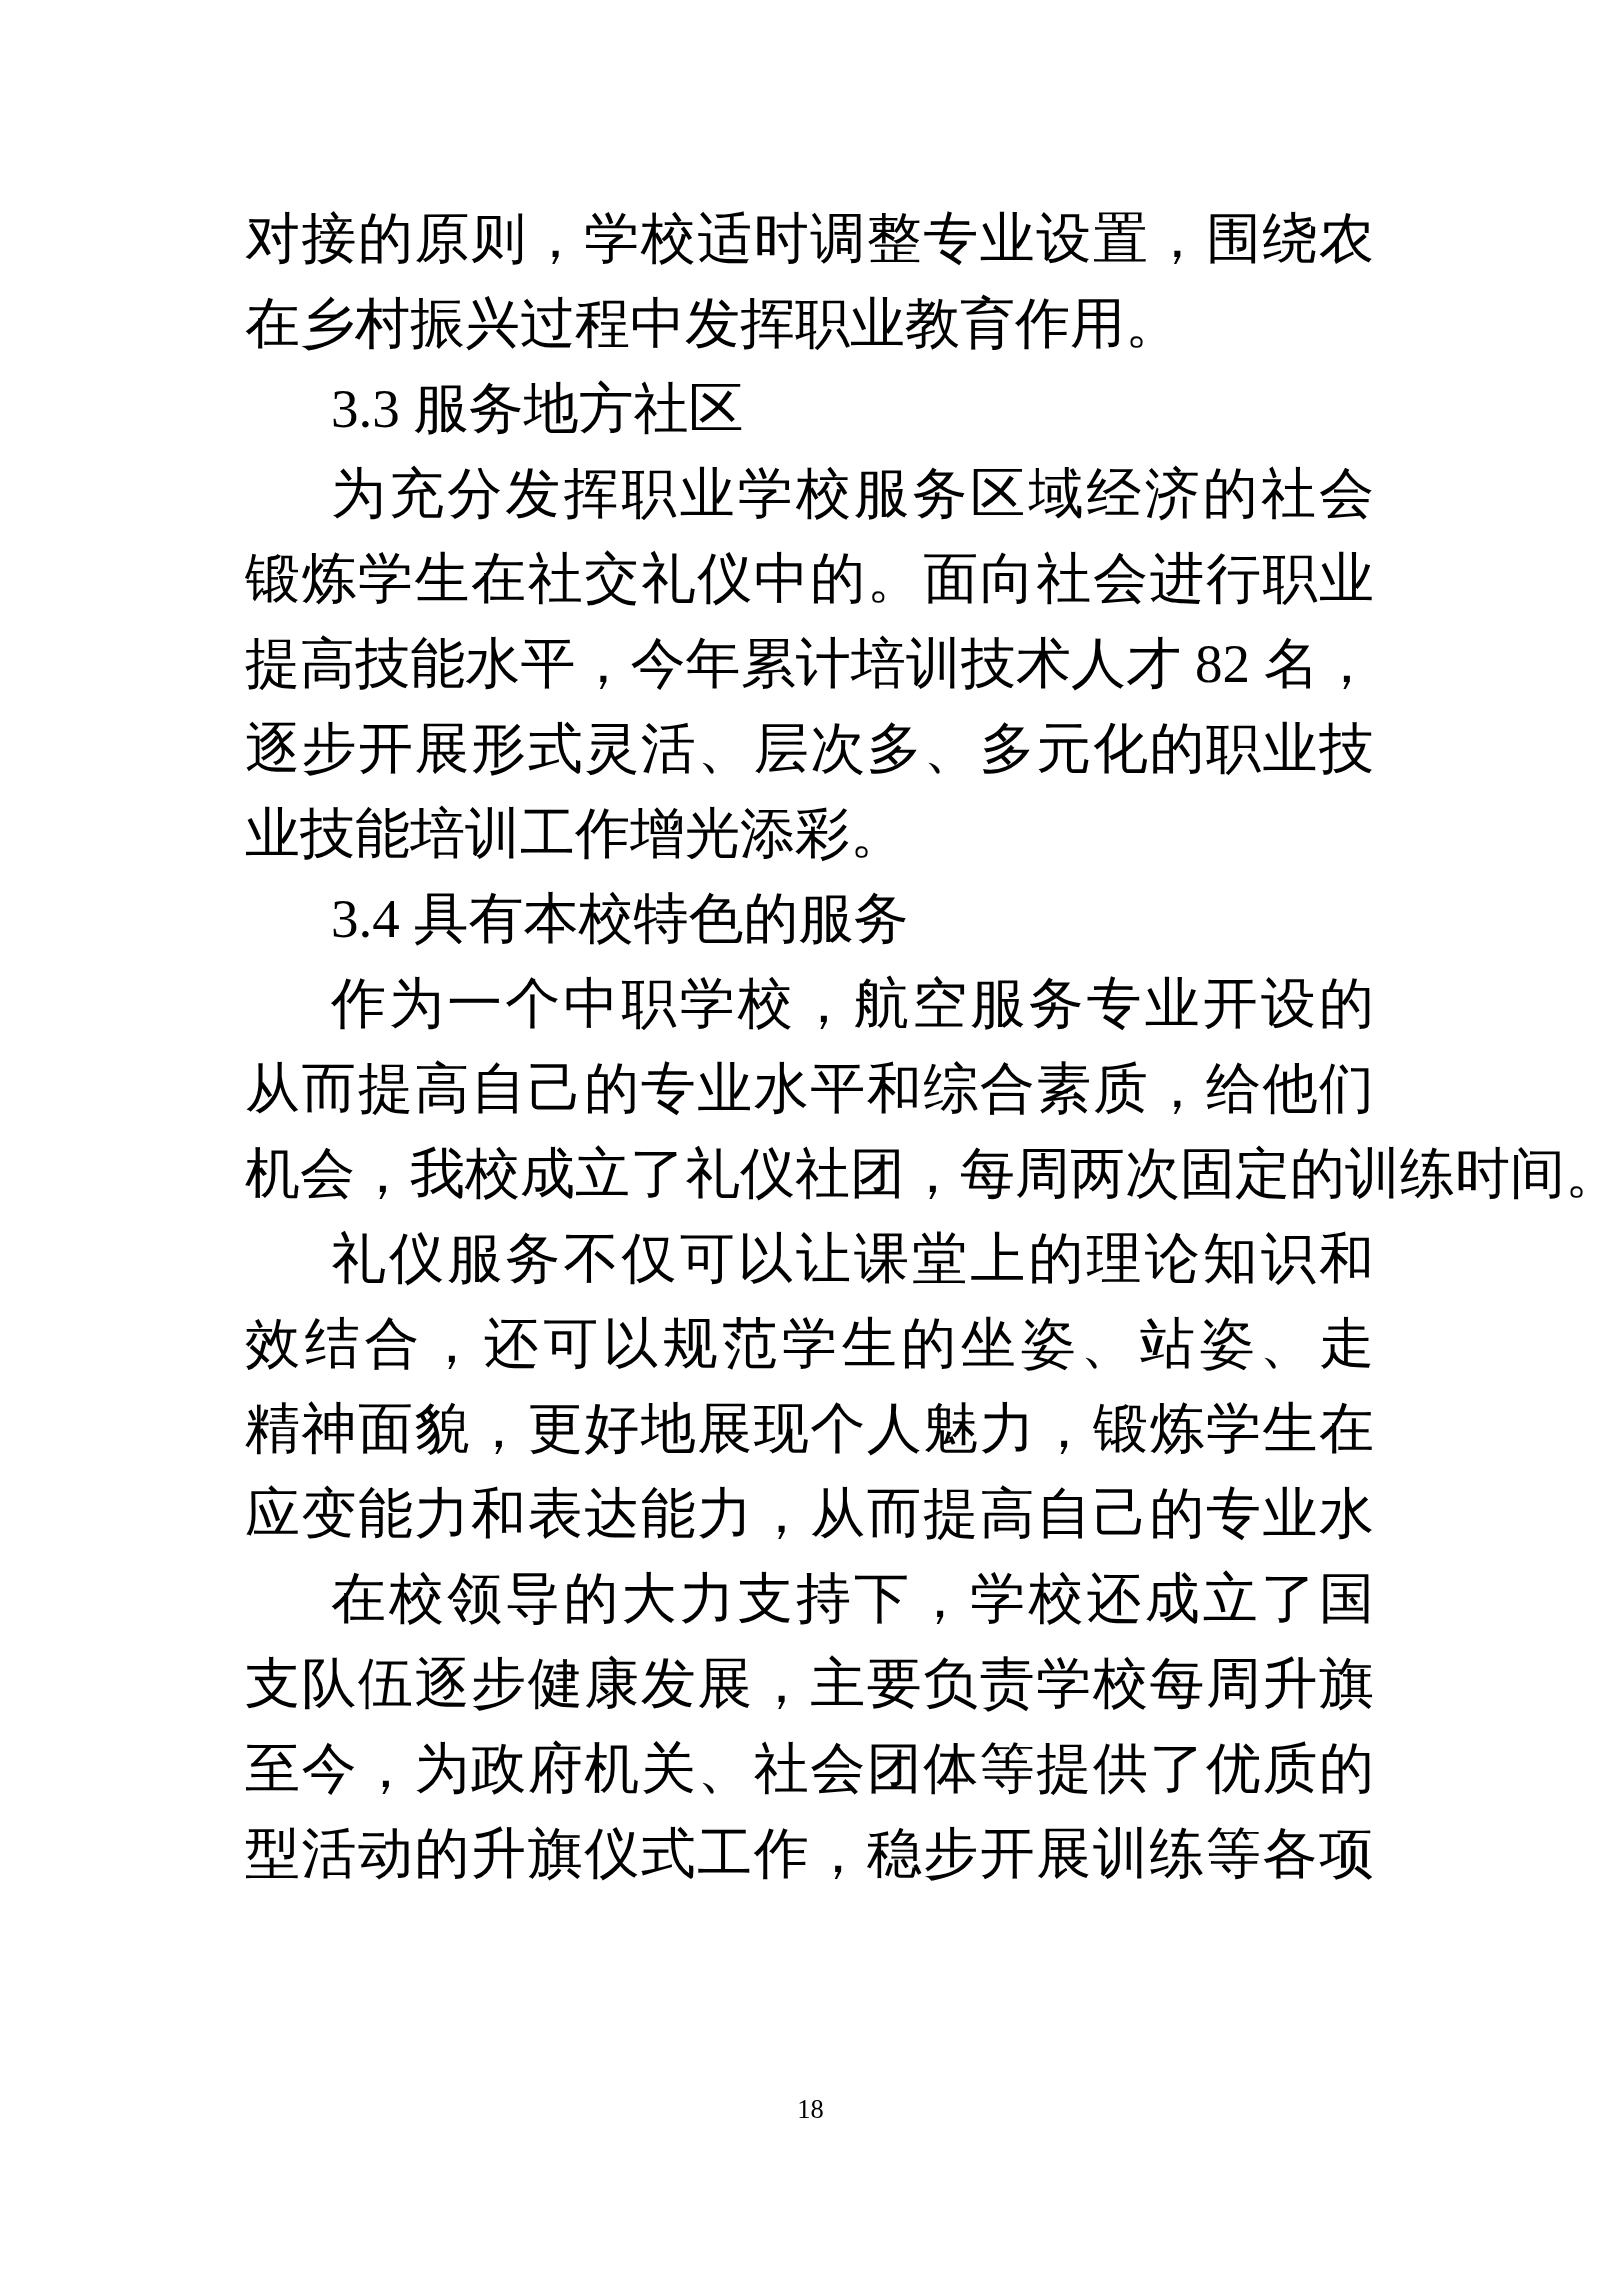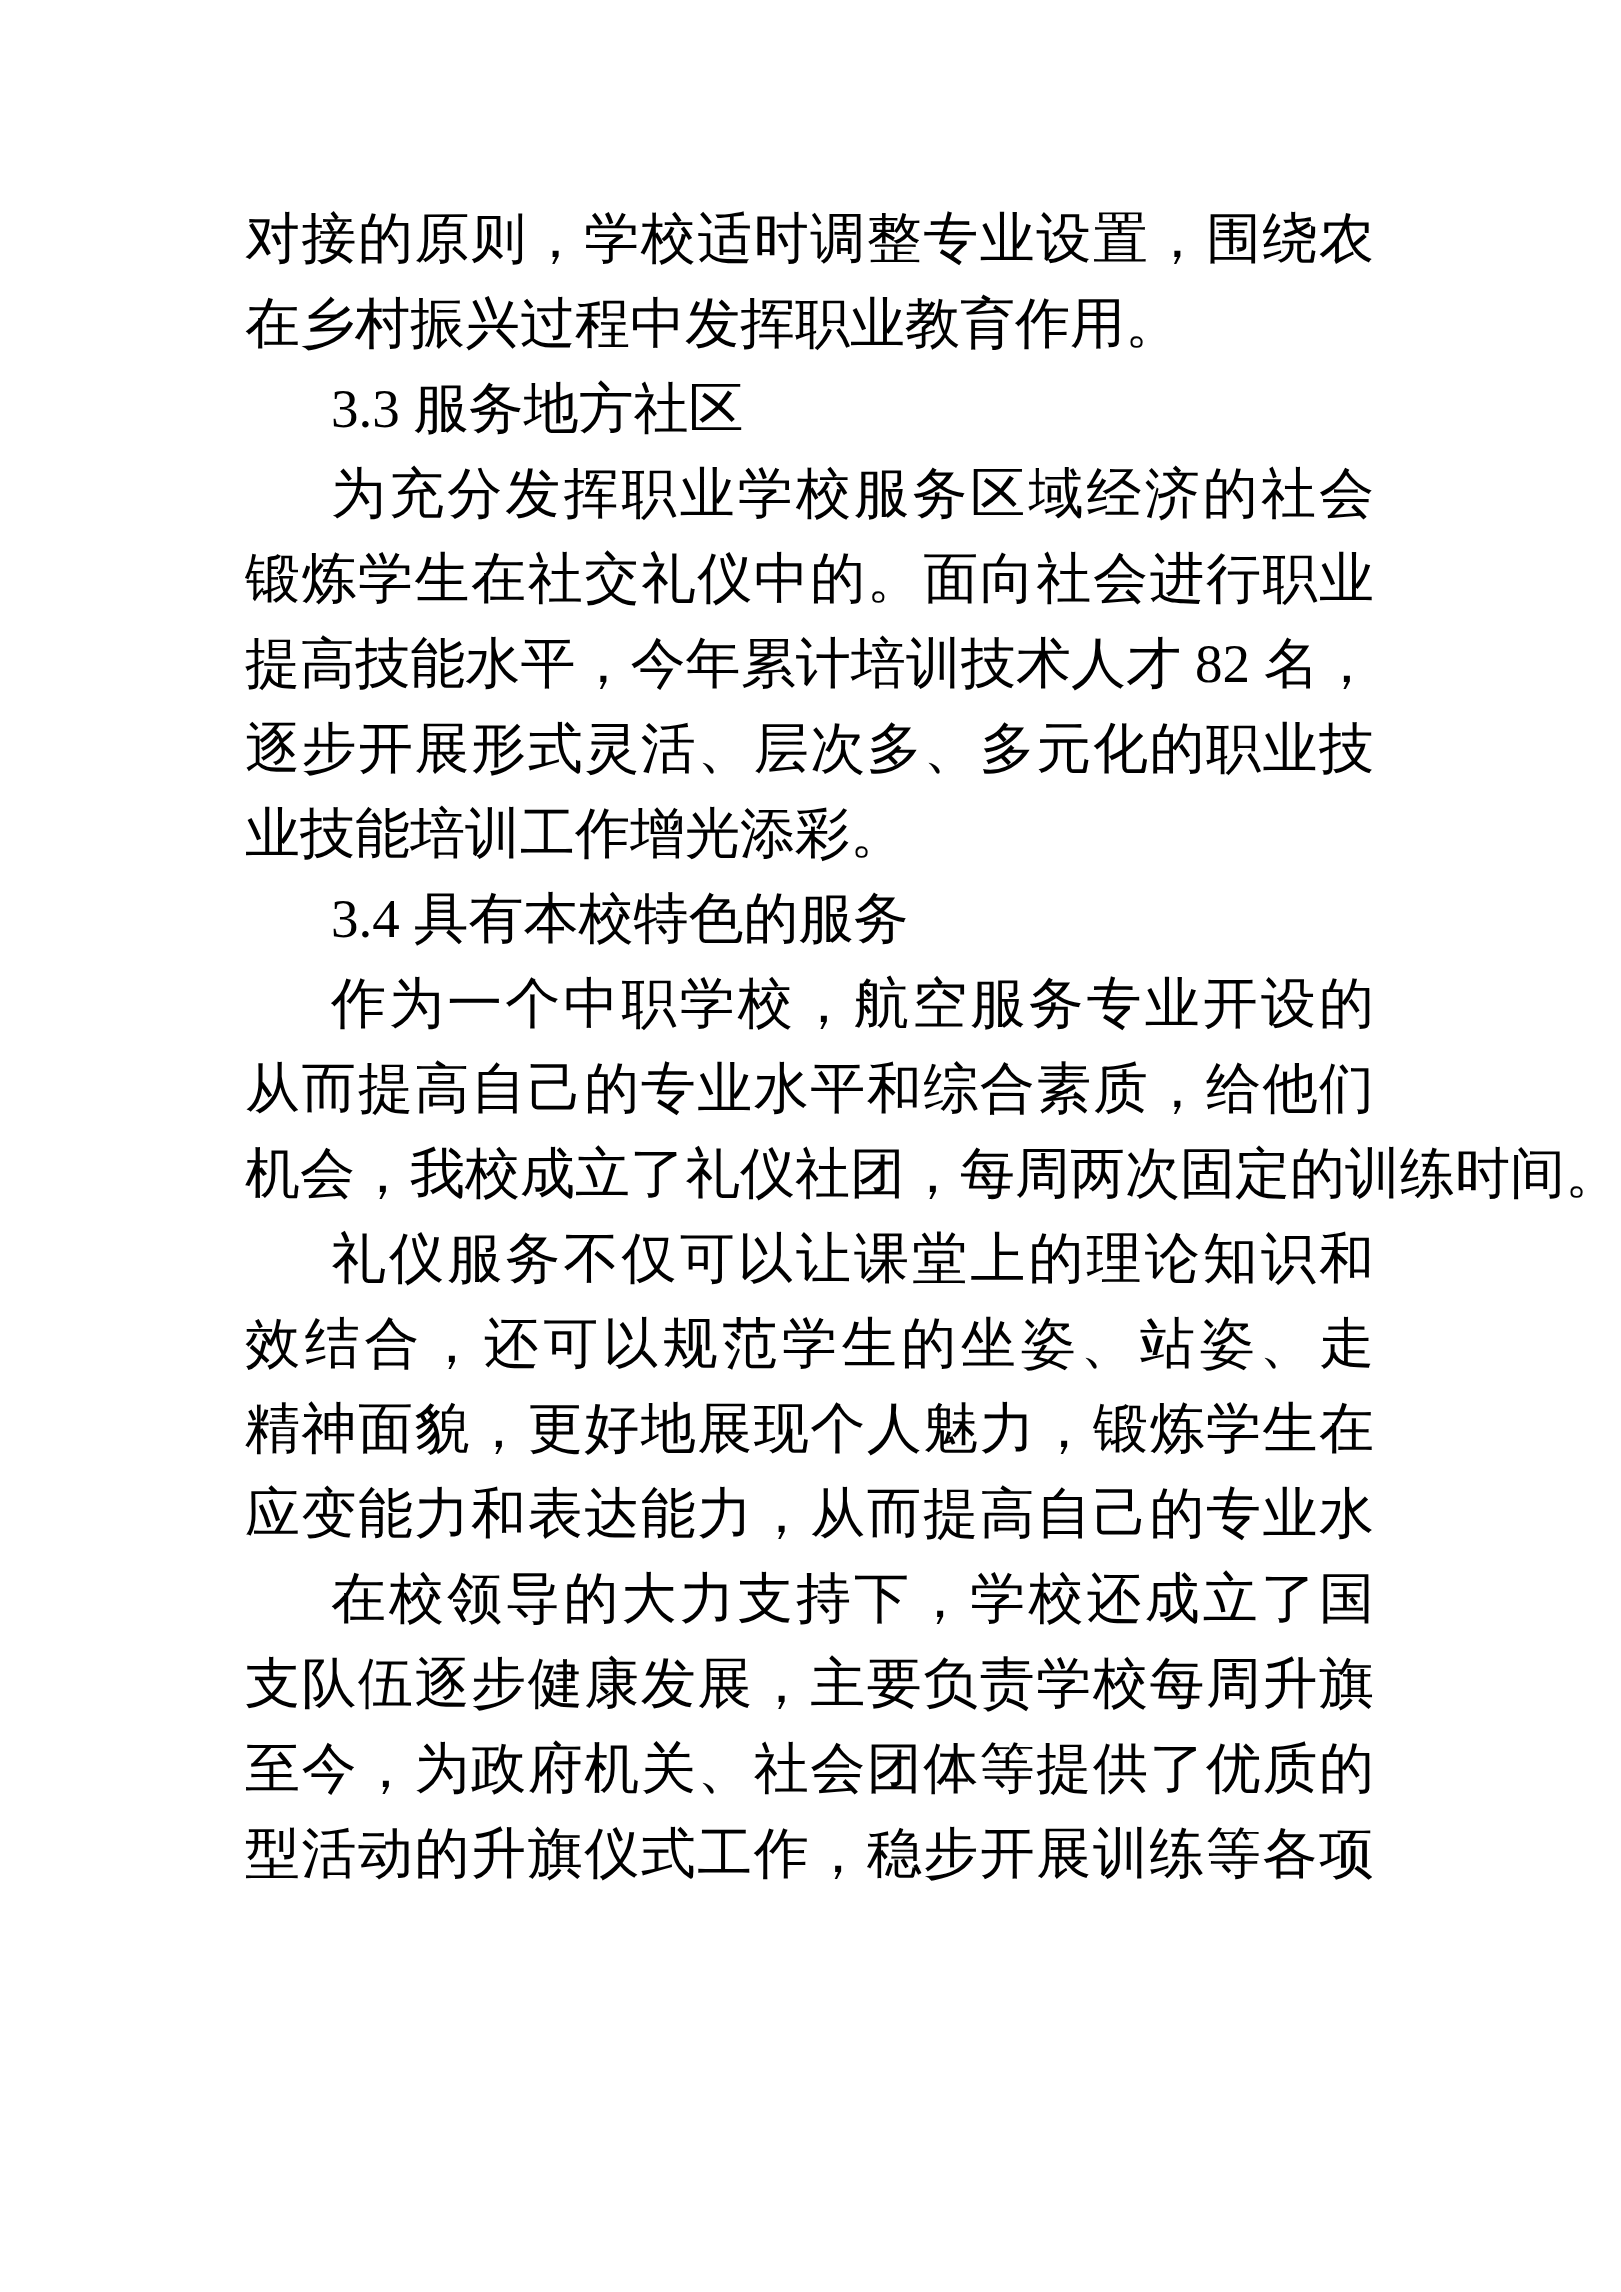--- a/index.html
+++ b/index.html
@@ -70,14 +70,15 @@
       <div class="line">机会，我校成立了礼仪社团，每周两次固定的训练时间。</div>
       <div class="line justify indent">礼仪服务不仅可以让课堂上的理论知识和实践得到有</div>
       <div class="line justify">效结合，还可以规范学生的坐姿、站姿、走姿，提升学生的</div>
       <div class="line justify">精神面貌，更好地展现个人魅力，锻炼学生在社交礼仪中的</div>
       <div class="line justify">应变能力和表达能力，从而提高自己的专业水平和综合素质。</div>
       <div class="line justify indent">在校领导的大力支持下，学校还成立了国旗仪仗队，这</div>
       <div class="line justify">支队伍逐步健康发展，主要负责学校每周升旗活动及对外大</div>
       <div class="line justify">至今，为政府机关、社会团体等提供了优质的服务，展示了</div>
       <div class="line justify">型活动的升旗仪式工作，稳步开展训练等各项工作。从成立</div>
     </div>
+  <div class="page-number">18</div>
 </div>
 
 
 </body></html>

